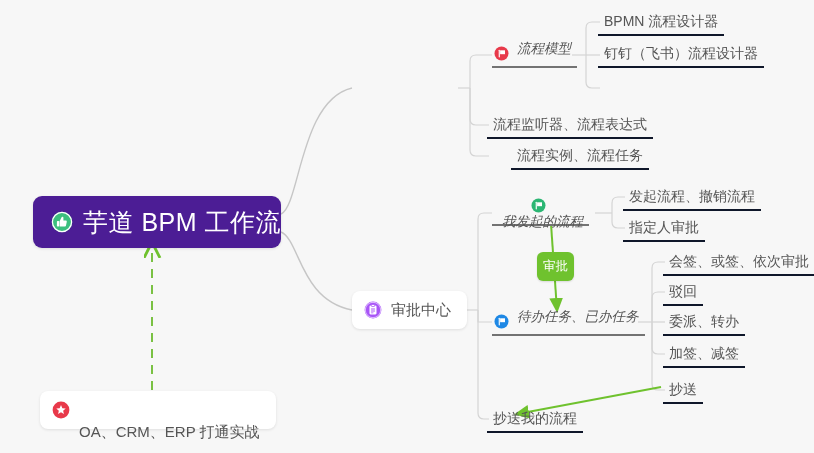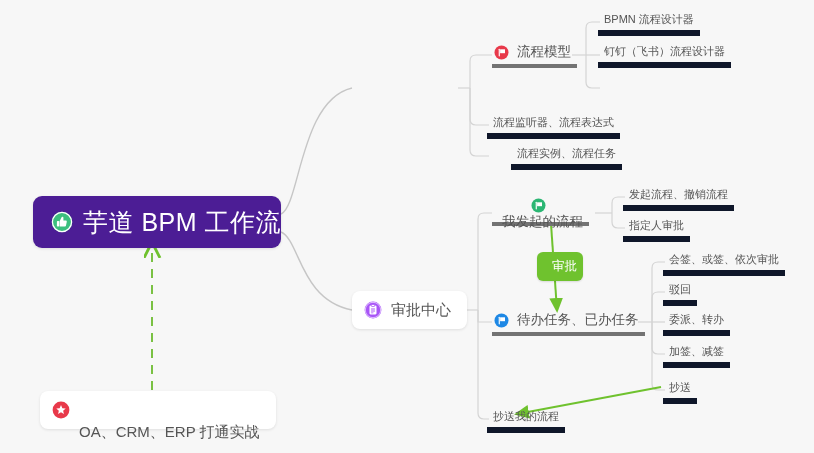--- a/index.html
+++ b/index.html
@@ -69,46 +69,46 @@
     font-size: 15px;
     margin-left: 9px;
   }
   #node-process-mgmt { left: 352px; top: 69px; }
   #node-approval-center { left: 352px; top: 291px; }
 
   
   .sub-node {
     position: absolute;
     display: flex;
-    align-items: center;
     height: 28px;
     white-space: nowrap;
-    border-bottom: 4px solid #737373;
+    border-bottom: 2px solid #737373;
     padding: 0 6px 0 2px;
     box-sizing: border-box;
+    font-style: italic;
   }
   .sub-label {
     color: #555555;
     font-size: 13.5px;
     margin-left: 8px;
   }
   #node-process-model { left: 492px; top: 40px; }
   #node-my-started { left: 492px; top: 198px; flex-direction: column; }
   #node-todo-done { left: 492px; top: 308px; }
 
   
   .leaf-node {
     position: absolute;
     display: flex;
     align-items: center;
     height: 27px;
     white-space: nowrap;
     color: #555555;
-    font-size: 11px;
-    border-bottom: 6px solid #0f172a;
+    font-size: 14px;
+    border-bottom: 2px solid #0f172a;
     padding: 0 6px;
     box-sizing: border-box;
   }
 
   
   .callout-node {
     position: absolute;
     left: 40px;
     top: 391px;
     height: 38px;
@@ -137,21 +137,20 @@
     height: 29px;
     background: #6fc22e;
     border-radius: 6px;
     display: flex;
     align-items: center;
     justify-content: center;
     color: #ffffff;
     font-size: 12.5px;
     box-shadow: 0 1px 2px rgba(0,0,0,0.12);
     z-index: 5;
-    padding-left: 9px;
   }
 
   
   .icon {
     display: inline-flex;
     align-items: center;
     justify-content: center;
     flex: none;
     border-radius: 50%;
   }

